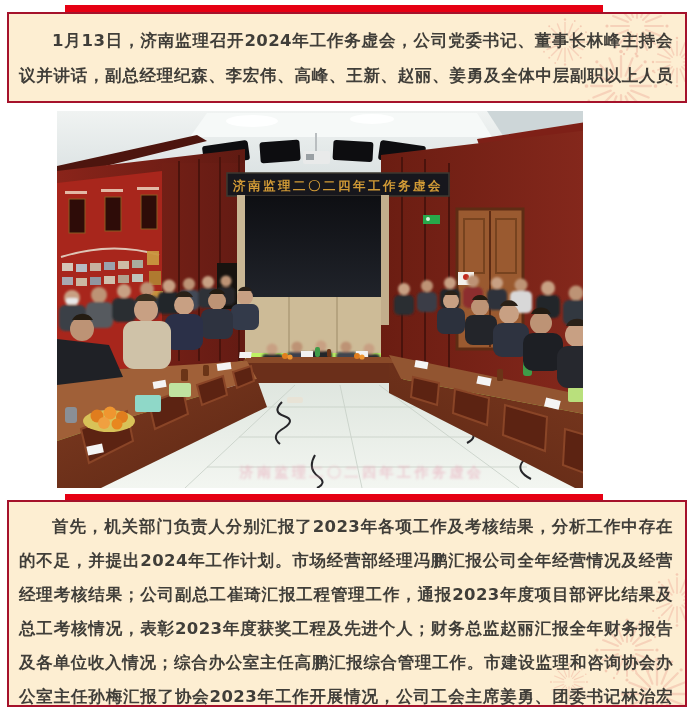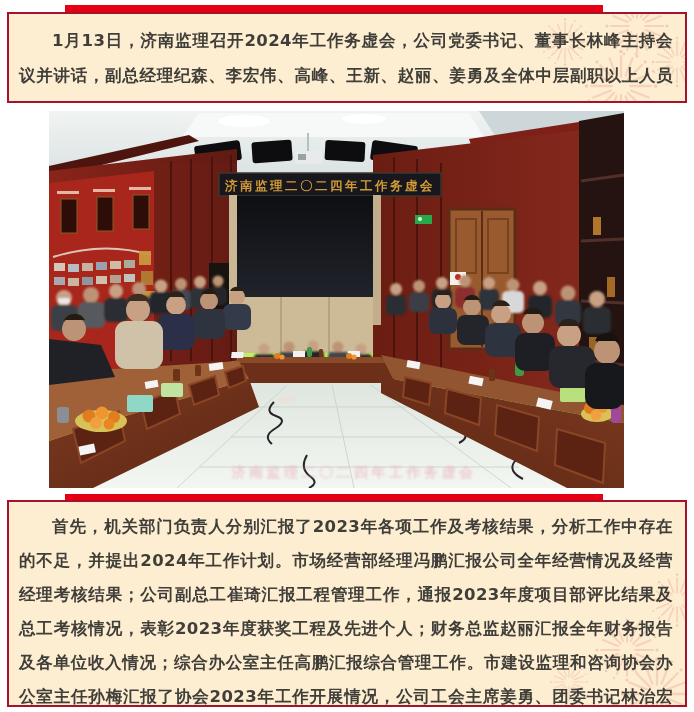--- a/index.html
+++ b/index.html
@@ -26,21 +26,21 @@
     font-size:16.5px;line-height:34px;letter-spacing:0.4px;
     color:#403e39;font-weight:bold;
     text-align:justify;text-indent:2em;
   }
   .content-box.intro p{line-height:35px;padding-top:9px;}
   .fw-overlay{
     position:absolute;right:0;top:0;height:100%;width:100%;
     z-index:1;pointer-events:none;
   }
   .photo-frame{
-    position:absolute;left:49px;top:111px;width:575px;height:377px;
+    position:absolute;left:57px;top:111px;width:526px;height:377px;
     overflow:hidden;background:#bef264;
   }
   .photo-frame svg{display:block;}
 </style>
 </head>
 <body>
 
 <svg width="0" height="0" style="position:absolute" aria-hidden="true">
   <defs>
     <g id="fw">

